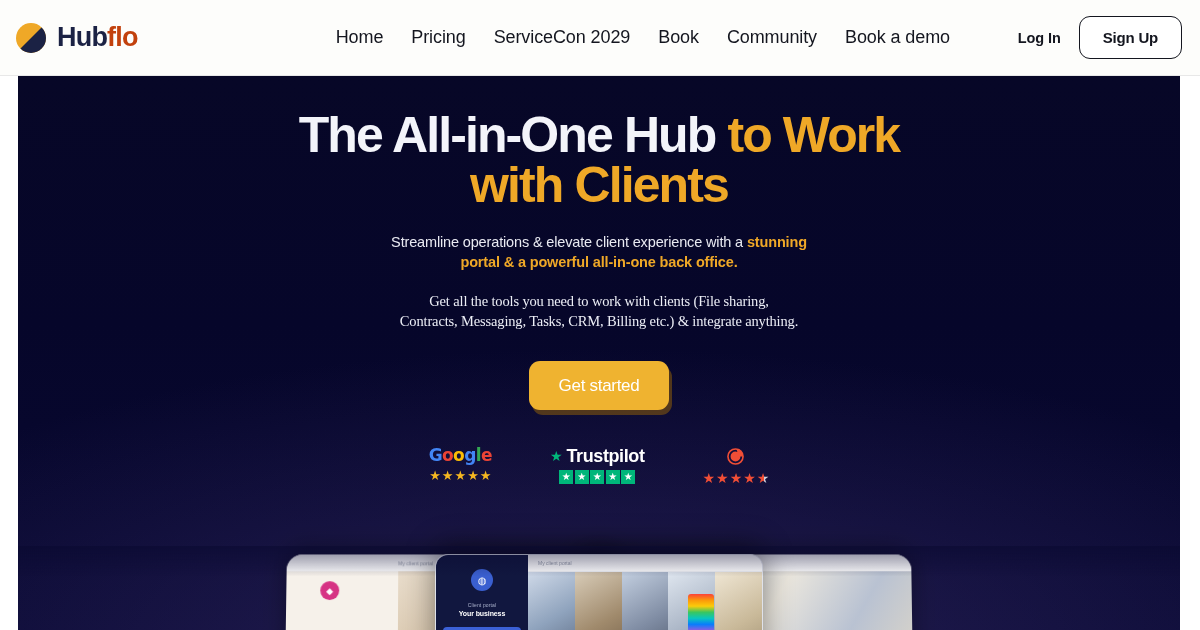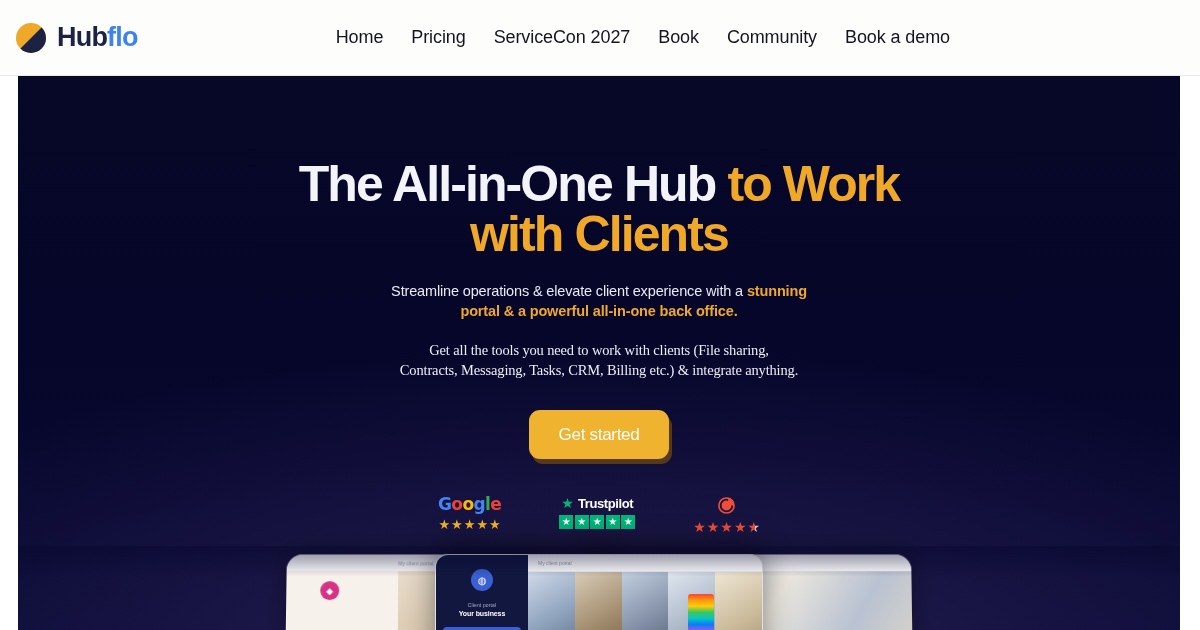--- a/index.html
+++ b/index.html
@@ -41,21 +41,21 @@
   }
 
   .brand-text {
     font-size: 27px;
     font-weight: 700;
     letter-spacing: -0.8px;
     line-height: 1;
     white-space: nowrap;
   }
   .brand-text .hub { color: #1b2244; }
-  .brand-text .flo { color: #3b82f6; }
+  .brand-text .flo { color: #c2410c; }
 
   .nav-links {
     display: flex;
     align-items: center;
     gap: 0px;
     margin-left: 184px;
   }
 
   .nav-link {
     font-size: 18px;
@@ -115,21 +115,21 @@
       radial-gradient(120% 90% at 50% 105%, rgba(60,48,110,0.55) 0%, rgba(20,16,54,0.0) 62%),
       linear-gradient(180deg, #070727 0%, #06062a 45%, #090933 100%);
     position: relative;
     overflow: hidden;
   }
 
   .hero-inner {
     position: relative;
     z-index: 3;
     width: 100%;
-    padding-top: 83px;
+    padding-top: 34px;
     text-align: center;
   }
 
   .headline {
     font-size: 50px;
     line-height: 1.0;
     font-weight: 700;
     letter-spacing: -1.9px;
     color: #f3f4fa;
     max-width: 620px;
@@ -228,21 +228,21 @@
 
   .tp-head {
     display: flex;
     align-items: center;
     gap: 4px;
     line-height: 1;
   }
   .tp-star { color: #00b67a; font-size: 14px; line-height: 1; }
   .tp-word {
     color: #ffffff;
-    font-size: 13px;
+    font-size: 18px;
     font-weight: 700;
     letter-spacing: -0.4px;
     line-height: 1;
   }
   .tp-squares { display: flex; gap: 1.5px; }
   .tp-sq {
     width: 14px; height: 14px;
     background: #00b67a;
     display: flex; align-items: center; justify-content: center;
     color: #ffffff; font-size: 10px; line-height: 1;
@@ -441,26 +441,30 @@
       </svg>
     </span>
     <span class="brand-text">
       <span class="hub">Hub</span><span class="flo">flo</span>
     </span>
   </div>
 
   <div class="nav-links">
     <a class="nav-link">Home</a>
     <a class="nav-link">Pricing</a>
-    <a class="nav-link">ServiceCon 2027</a>
+    <a class="nav-link">ServiceCon 2029</a>
     <a class="nav-link">Book</a>
     <a class="nav-link">Community</a>
     <a class="nav-link">Book a demo</a>
   </div>
 
+  <div class="nav-right">
+    <span class="login-link">Log In</span>
+    <button class="signup-btn">Sign Up</button>
+  </div>
 </div>
 
 <div class="hero-wrap">
   <div class="hero">
 
     <div class="hero-inner">
 
       <h1 class="headline"><span>The All-in-One Hub </span><span class="accent">to Work with Clients</span></h1>
 
       <p class="sub-a"><span>Streamline operations &amp; elevate client experience with a </span><span class="bold-accent">stunning portal &amp; a powerful all-in-one back office.</span></p>

